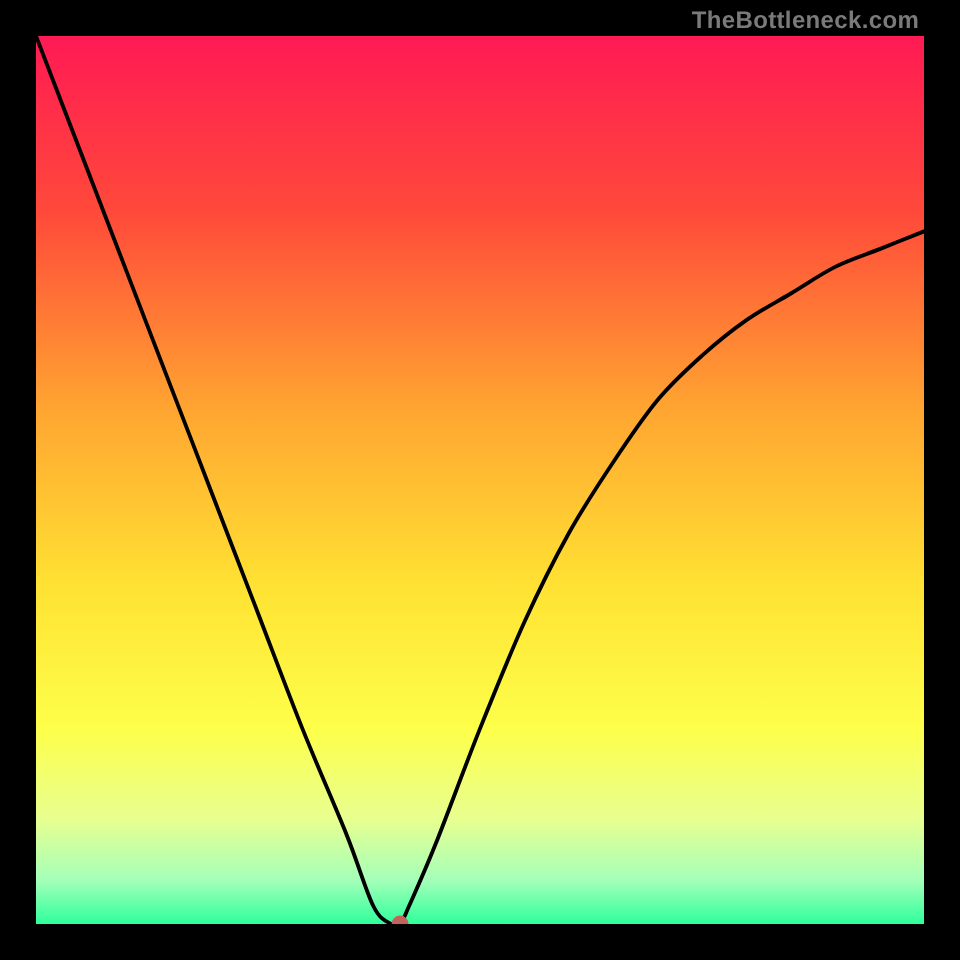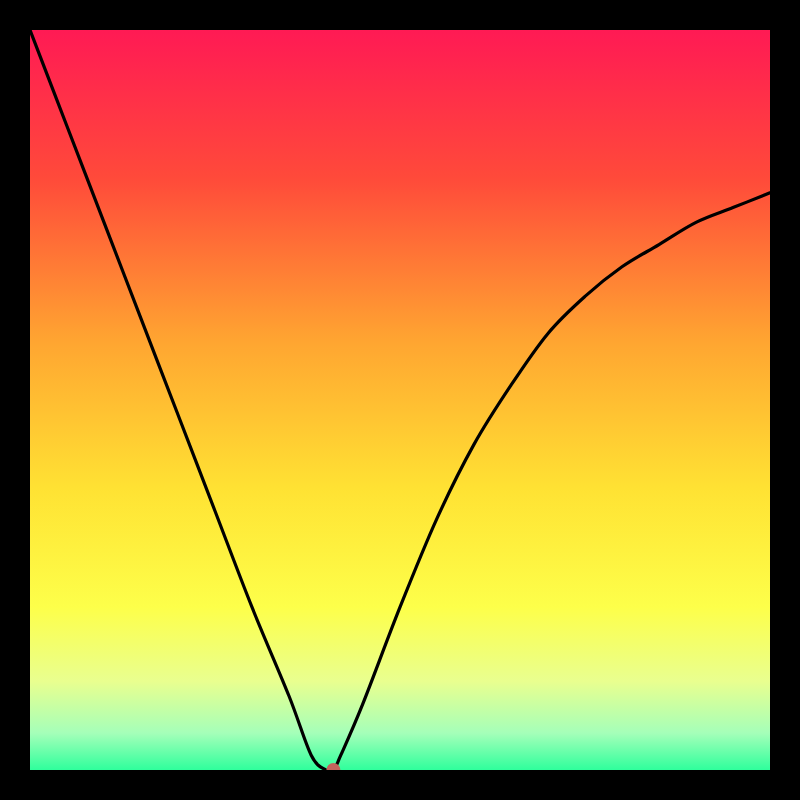--- a/index.html
+++ b/index.html
@@ -69,13 +69,14 @@
             <stop offset="100%" stop-color="#2fff9c"></stop>
           </linearGradient>
       </defs>
       <rect x="0" y="0" width="740" height="740" fill="url(#bg)"></rect>
     </svg>
     <svg class="curve" viewBox="0 0 740 740" preserveAspectRatio="none">
       <path id="curve-path" fill="none" stroke="#000" stroke-width="3.2" stroke-linejoin="round" stroke-linecap="round" d="M 0.00 0.00 C 6.17 16.03, 24.67 64.13, 37.00 96.20 C 49.33 128.27, 61.67 160.33, 74.00 192.40 C 86.33 224.47, 98.67 256.53, 111.00 288.60 C 123.33 320.67, 135.67 352.73, 148.00 384.80 C 160.33 416.87, 172.67 448.93, 185.00 481.00 C 197.33 513.07, 209.67 546.37, 222.00 577.20 C 234.33 608.03, 249.13 641.33, 259.00 666.00 C 268.87 690.67, 275.03 712.87, 281.20 725.20 C 287.37 737.53, 292.30 737.53, 296.00 740.00 C 299.70 742.47, 300.93 742.47, 303.40 740.00 C 305.87 737.53, 305.87 736.30, 310.80 725.20 C 315.73 714.10, 323.13 698.07, 333.00 673.40 C 342.87 648.73, 357.67 608.03, 370.00 577.20 C 382.33 546.37, 394.67 515.53, 407.00 488.40 C 419.33 461.27, 431.67 436.60, 444.00 414.40 C 456.33 392.20, 468.67 373.70, 481.00 355.20 C 493.33 336.70, 505.67 318.20, 518.00 303.40 C 530.33 288.60, 542.67 277.50, 555.00 266.40 C 567.33 255.30, 579.67 245.43, 592.00 236.80 C 604.33 228.17, 616.67 222.00, 629.00 214.60 C 641.33 207.20, 653.67 198.57, 666.00 192.40 C 678.33 186.23, 690.67 182.53, 703.00 177.60 C 715.33 172.67, 733.83 165.27, 740.00 162.80"></path>
       <circle id="marker-dot" cx="303.40" cy="740.00" r="7" fill="#c4635c"></circle>
     </svg>
   </div>
+  <div class="watermark">TheBottleneck.com</div>
 </div>
 
 </body></html>

